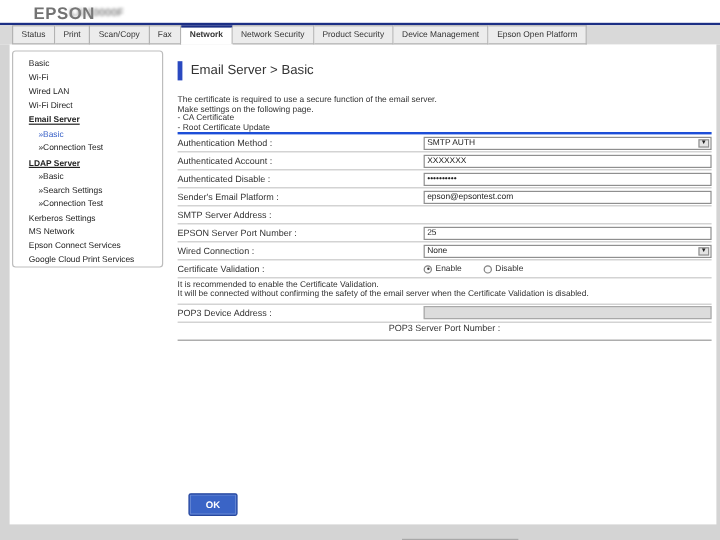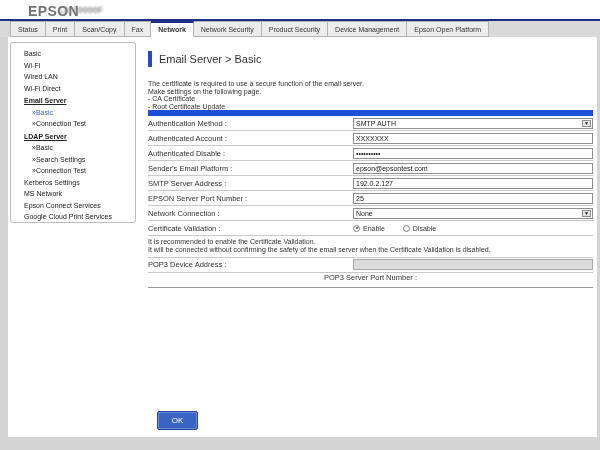--- a/index.html
+++ b/index.html
@@ -55,21 +55,21 @@
   .side-item.sub { padding-left:21px; }
   .side-item.sub.active { color:#3a62c8; }
 
   
   .main { position:absolute; left:148px; top:42px; width:445px; }
   .title-row { display:flex; align-items:center; margin-top:8px; height:18px; }
   .title-bar { width:4px; height:16px; background:#2a49c0; margin-right:7px; }
   .title-text { font-size:11px; color:#333; }
   .desc { margin-top:12px; font-size:7px; line-height:7.5px; color:#333; }
 
-  .form { margin-top:0; border-top:6px solid #1d4ed8; }
+  .form { margin-top:0; border-top:2px solid #1d4ed8; }
   .frow { display:flex; align-items:center; height:14px; border-bottom:1px solid #c9c9c9; }
   .frow .lbl { flex:0 0 180px; font-size:7.5px; color:#333; white-space:nowrap; }
   .frow .val { flex:1; height:11px; position:relative;padding-left:25px; }
   input.txt {
     width:100%; height:11px; box-sizing:border-box;
     border:1px solid #8f8f8f; background:#fff;
     font-family:inherit; font-size:7px; color:#222; padding:0 2px; display:block;
   }
   input.txt:disabled { background:#dcdcdc; border:1px solid #a8a8a8; }
   .sel {
@@ -94,21 +94,21 @@
   .radio.checked::after {
     content:""; position:absolute; left:1.5px; top:1.5px; right:1.5px; bottom:1.5px;
     border-radius:50%; background:#3c3c3c;
   }
   .note { font-size:7px; line-height:7.8px; color:#333; padding:2px 0 3px; border-bottom:1px solid #c9c9c9; }
   .frow.last { border-bottom:1px solid #999;flex-direction:column; }
 
   .ok-btn {
     position:absolute; left:157px; top:411px; width:39px; height:17px;
     background:#3a64c6; border:1px solid #27479d; border-radius:2px;
-    color:#fff; font-weight:normal; font-size:8px; font-family:inherit;
+    color:#fff; font-weight:bold; font-size:8px; font-family:inherit;
     display:flex; align-items:center; justify-content:center;
     box-shadow:inset 0 0 0 1px rgba(255,255,255,0.25); cursor:pointer;
   }
 </style>
 </head>
 <body>
 
 <div class="logo">EPSON</div>
 <div class="model">LX-10000F</div>
 <div class="nav-line"></div>
@@ -188,34 +188,31 @@
 
     <div class="frow">
       <div class="lbl">Sender's Email Platform :</div>
       <div class="val">
           <input class="txt" type="text" value="epson@epsontest.com" style="">
         </div>
     </div>
 
     <div class="frow">
       <div class="lbl">SMTP Server Address :</div>
-      <div class="val">
-          <input class="txt" type="text" value="192.0.2.127" style="">
-        </div>
     </div>
 
     <div class="frow">
       <div class="lbl">EPSON Server Port Number :</div>
       <div class="val">
           <input class="txt" type="text" value="25" style="">
         </div>
     </div>
 
     <div class="frow">
-      <div class="lbl">Network Connection :</div>
+      <div class="lbl">Wired Connection :</div>
       <div class="val">
         <div class="sel">
           <span>None</span>
           <span class="arrow-btn">▼</span>
         </div>
       </div>
     </div>
 
     <div class="frow">
       <div class="lbl">Certificate Validation :</div>

